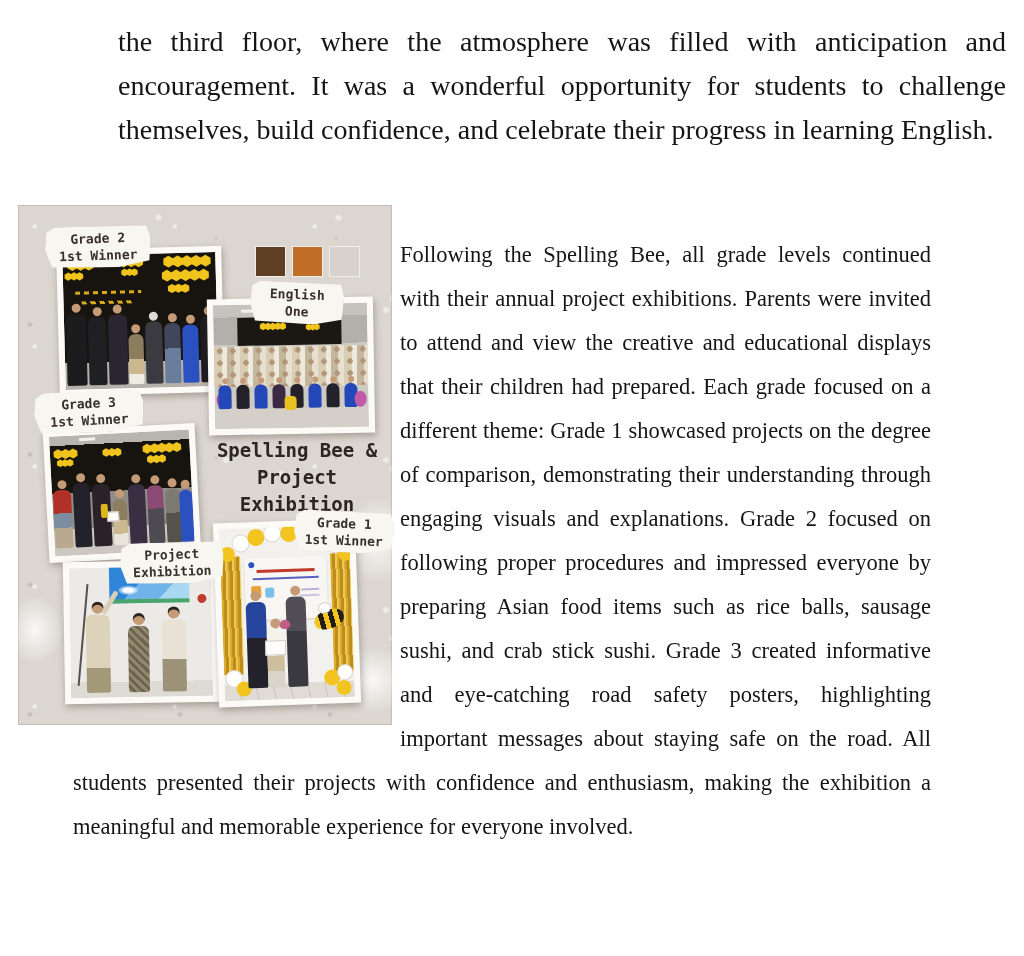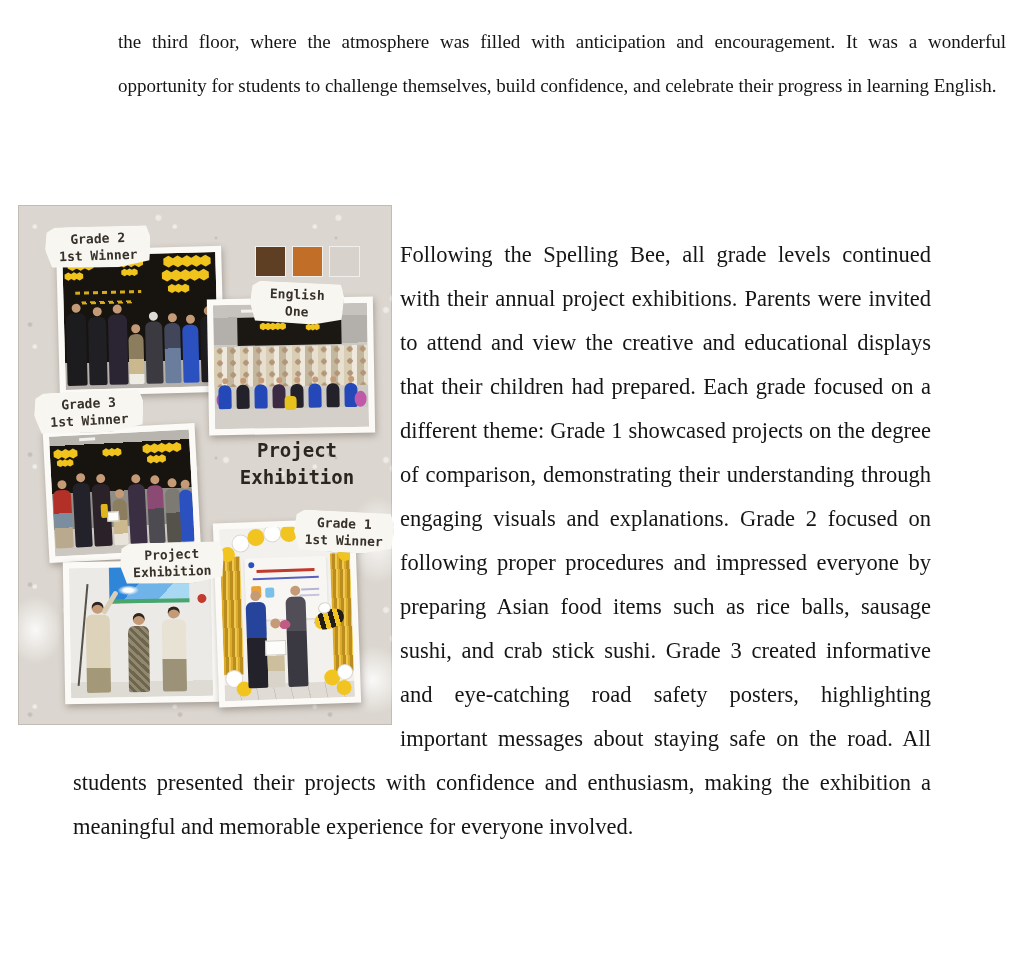--- a/index.html
+++ b/index.html
@@ -1,21 +1,21 @@
 <!DOCTYPE html>
 <html><head>
 <meta charset="utf-8">
 <style>
   html,body{margin:0;padding:0;background:#ffffff;}
   .page{position:relative;width:1024px;height:956px;background:#ffffff;overflow:hidden;
         font-family:"Liberation Serif",serif;color:#151515;}
 
   
   .intro{position:absolute;left:118px;top:20px;width:888px;
-         font-size:19px;line-height:44px;text-align:justify;}
+         font-size:28px;line-height:44px;text-align:justify;}
   .bodytext{position:absolute;left:73px;top:233px;width:858px;
             font-size:22.5px;line-height:44px;text-align:justify;}
   .bodytext p{margin:0;}
   .float-spacer{float:left;width:327px;height:520px;}
 
   
   .collage{position:absolute;left:18px;top:205px;width:374px;height:520px;
     background-color:#dbd6cf;
     background-image:
       radial-gradient(circle at 12% 18%, rgba(255,255,255,.55) 1.5px, transparent 3px),
@@ -282,20 +282,21 @@
           </div>
         <div class="ball" style="left:2px;bottom:14px;width:16px;height:16px;background:#ffffff;box-shadow:0 0 0 1px #dcd8d0;"></div>
         <div class="ball" style="left:12px;bottom:4px;width:15px;height:15px;background:#f1c41f;"></div>
         <div class="ball" style="left:100px;bottom:12px;width:16px;height:16px;background:#f1c41f;"></div>
         <div class="ball" style="left:114px;bottom:18px;width:14px;height:14px;background:#ffffff;box-shadow:0 0 0 1px #dcd8d0;"></div>
         <div class="ball" style="left:112px;bottom:2px;width:15px;height:15px;background:#f1c41f;"></div>
       </div>
     </div>
 
     <div class="collage-title">
+      <span style="display:block;">Spelling Bee &amp;</span>
       <span style="display:block;">Project</span>
       <span style="display:block;">Exhibition</span>
     </div>
 
     <div class="lbl" style="left:27px;top:21px;width:96px;transform:rotate(-2deg);">
       <span style="display:block;">Grade 2</span>
       <span style="display:block;">1st Winner</span>
     </div>
     <div class="lbl" style="left:232px;top:77px;width:84px;transform:rotate(2deg);">
       <span style="display:block;">English</span>

